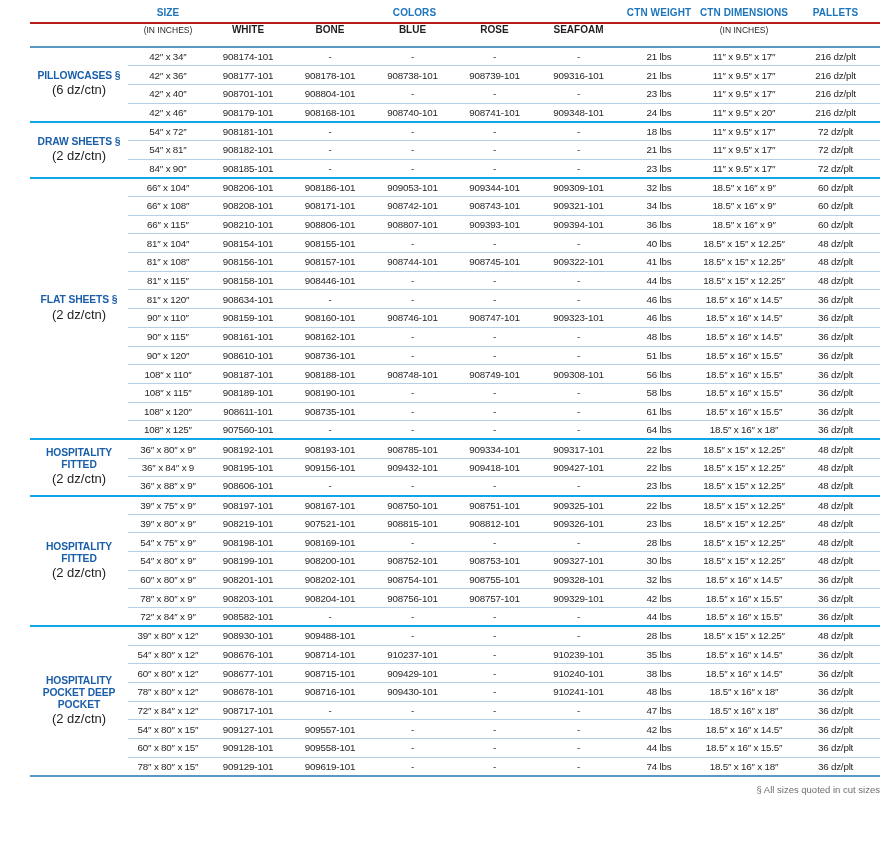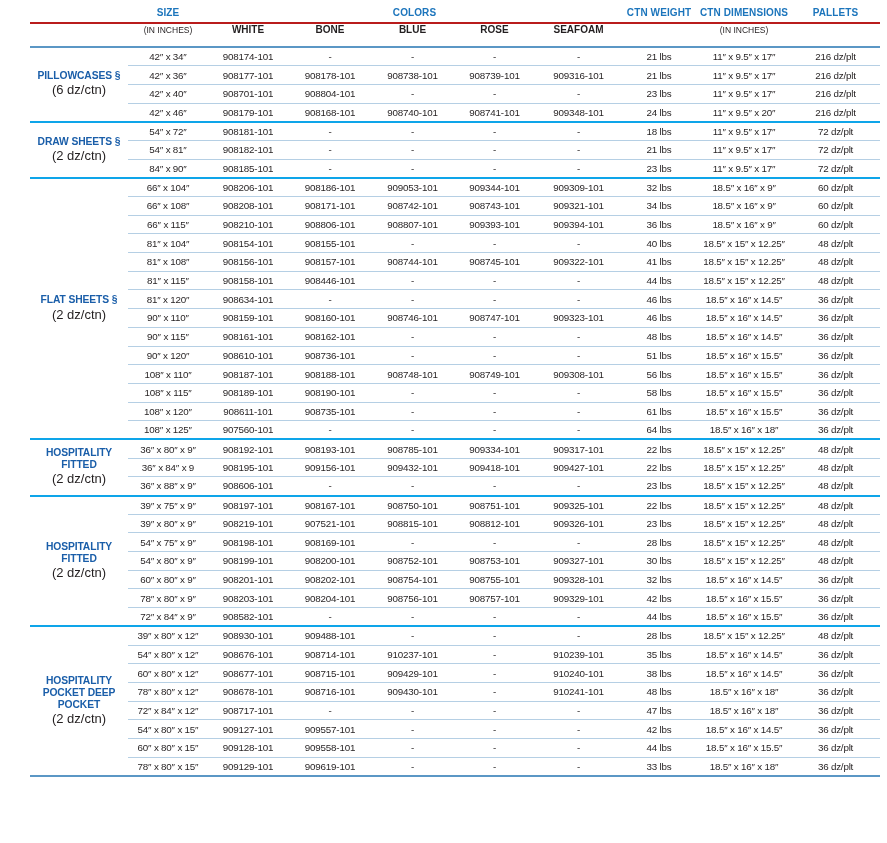--- a/index.html
+++ b/index.html
@@ -564,19 +564,20 @@
           <td class="data">18.5″ x 16″ x 15.5″</td>
           <td class="data">36 dz/plt</td>
         </tr>
         <tr>
           <td class="data">78″ x 80″ x 15″</td>
           <td class="data">909129-101</td>
           <td class="data">909619-101</td>
           <td class="data">-</td>
           <td class="data">-</td>
           <td class="data">-</td>
-          <td class="data">33 lbs</td>
+          <td class="data">74 lbs</td>
           <td class="data">18.5″ x 16″ x 18″</td>
           <td class="data">36 dz/plt</td>
         </tr>
       </tbody>
   </table>
+  <div class="footnote">§ All sizes quoted in cut sizes</div>
 </div>
 
 </body></html>

